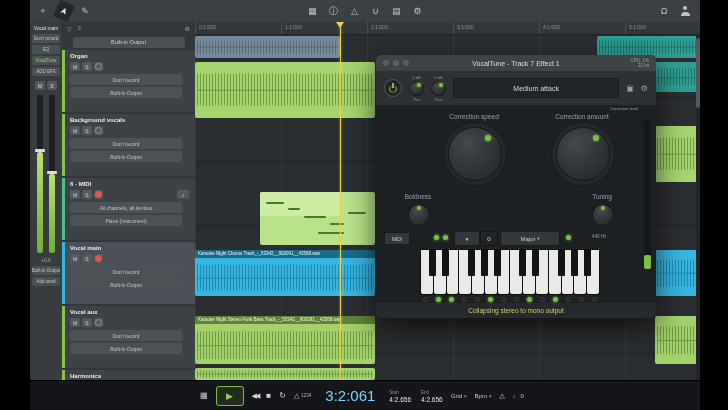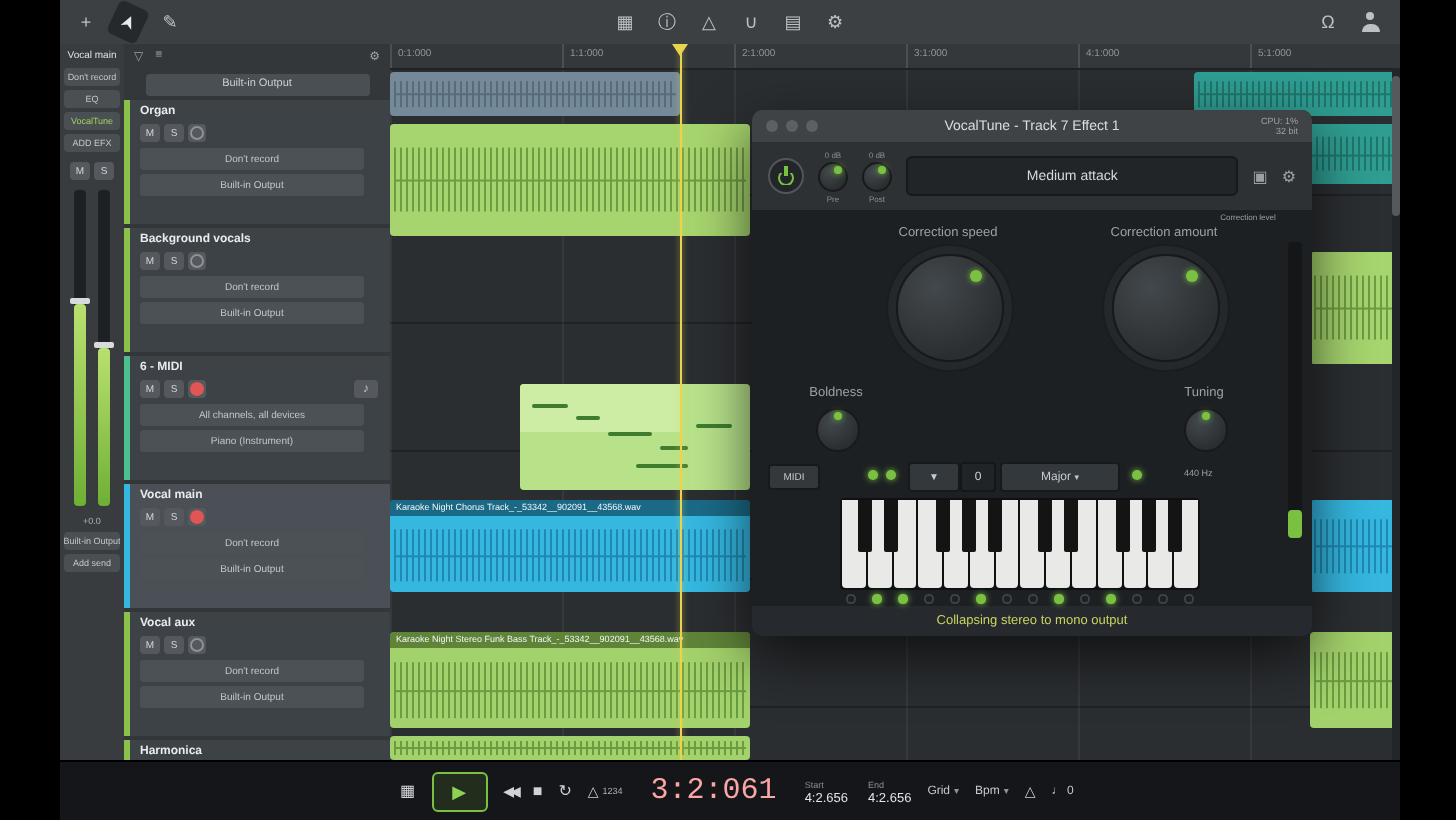--- a/index.html
+++ b/index.html
@@ -125,21 +125,21 @@
 
   
   .transport{position:absolute;left:0;bottom:0;width:670px;height:30px;background:#141619;border-top:1px solid #000;
              display:flex;align-items:center;padding-left:170px;box-sizing:border-box;gap:8px;z-index:40;}
   .t-icon{font-size:8px;color:#cfd3d6;}
   .playbtn{width:26px;height:18px;border:1px solid #7ac142;border-radius:3px;background:rgba(122,193,66,.14);
            display:flex;align-items:center;justify-content:center;color:#8ed154;font-size:9px;}
   .rew{letter-spacing:-2px;font-size:7px;color:#cfd3d6;}
   .metro{display:flex;align-items:center;gap:2px;}
   .metro .cnt{font-size:4.5px;color:#aeb3b6;}
-  .tc{font-family:Liberation Mono, monospace;font-size:15px;color:#fca5a5;margin:0 6px;}
+  .tc{font-family:Liberation Sans, sans-serif;font-size:15px;color:#7dd3fc;margin:0 6px;}
   .se{display:flex;gap:10px;}
   .se .col{display:flex;flex-direction:column;align-items:flex-start;line-height:7px;}
   .se .l{font-size:4.5px;color:#8a9094;}
   .se .v{font-size:6.5px;color:#e3e5e7;}
   .ddl{display:flex;align-items:center;gap:2px;font-size:6px;color:#c6cacd;}
   .ddl .car{font-size:5px;color:#8f9498;}
   .notev{font-size:6px;color:#c6cacd;}
 </style>
 </head>
 <body>

